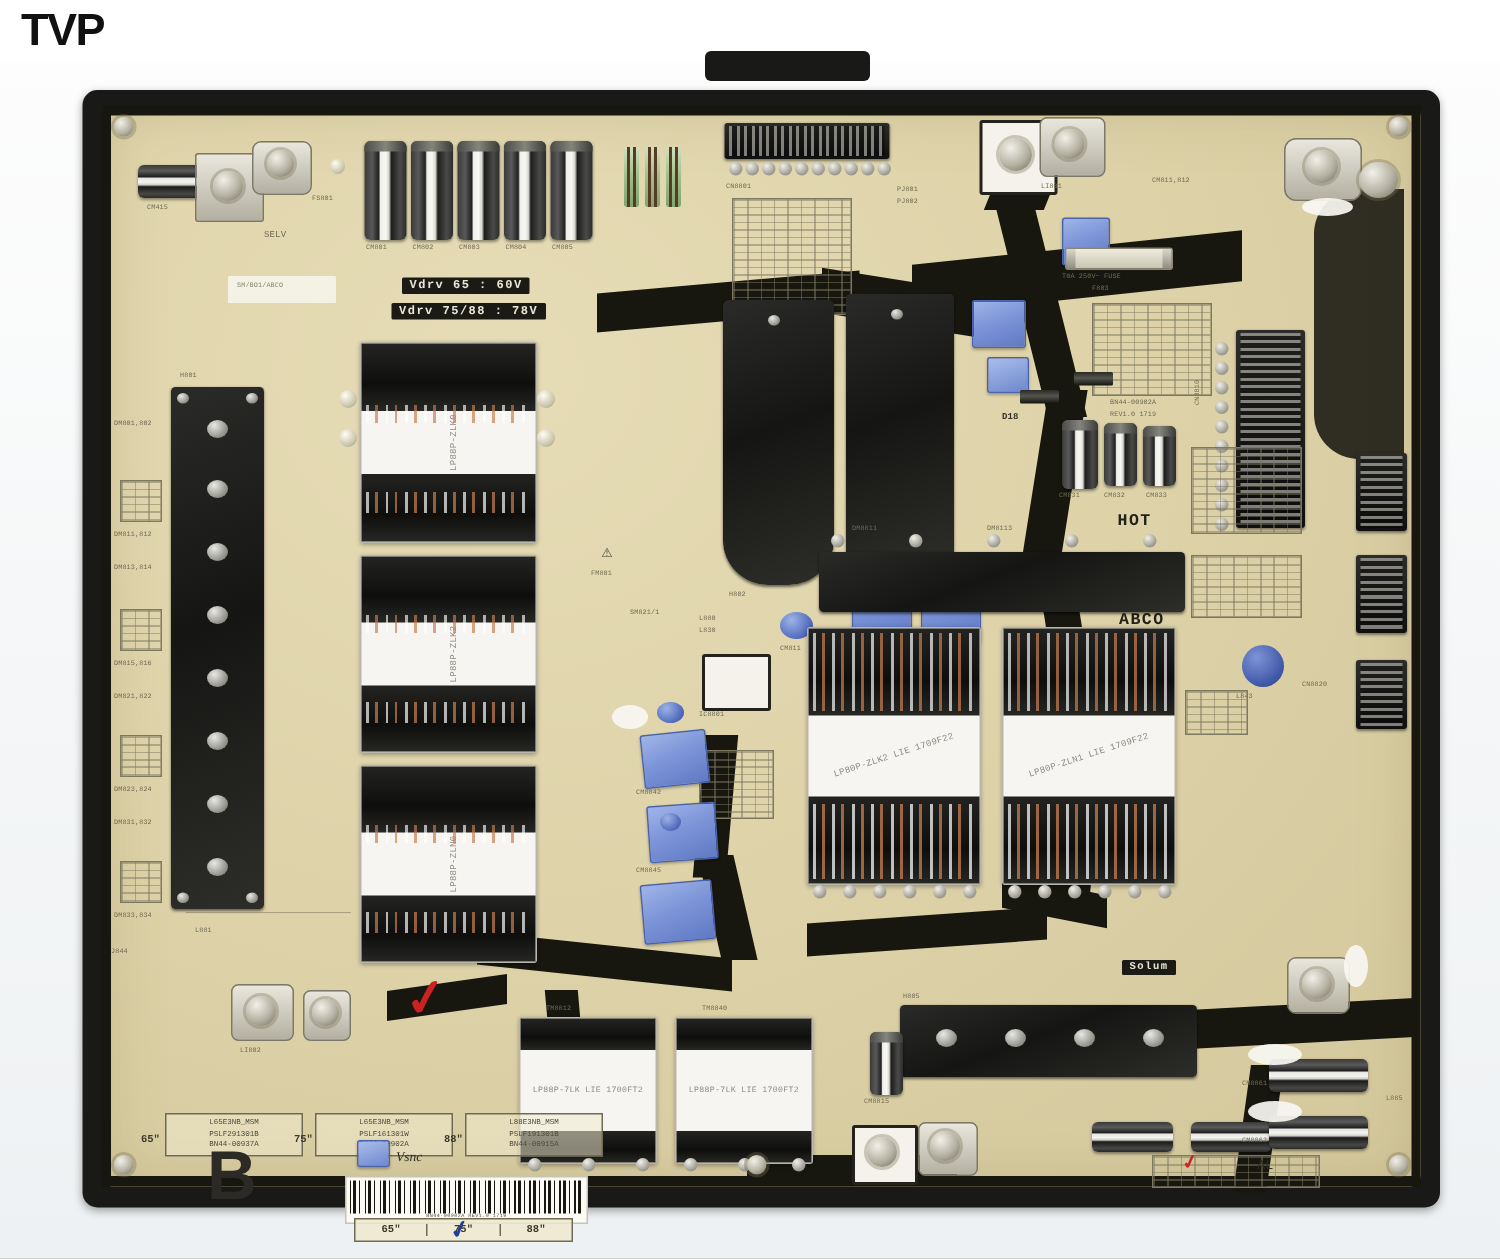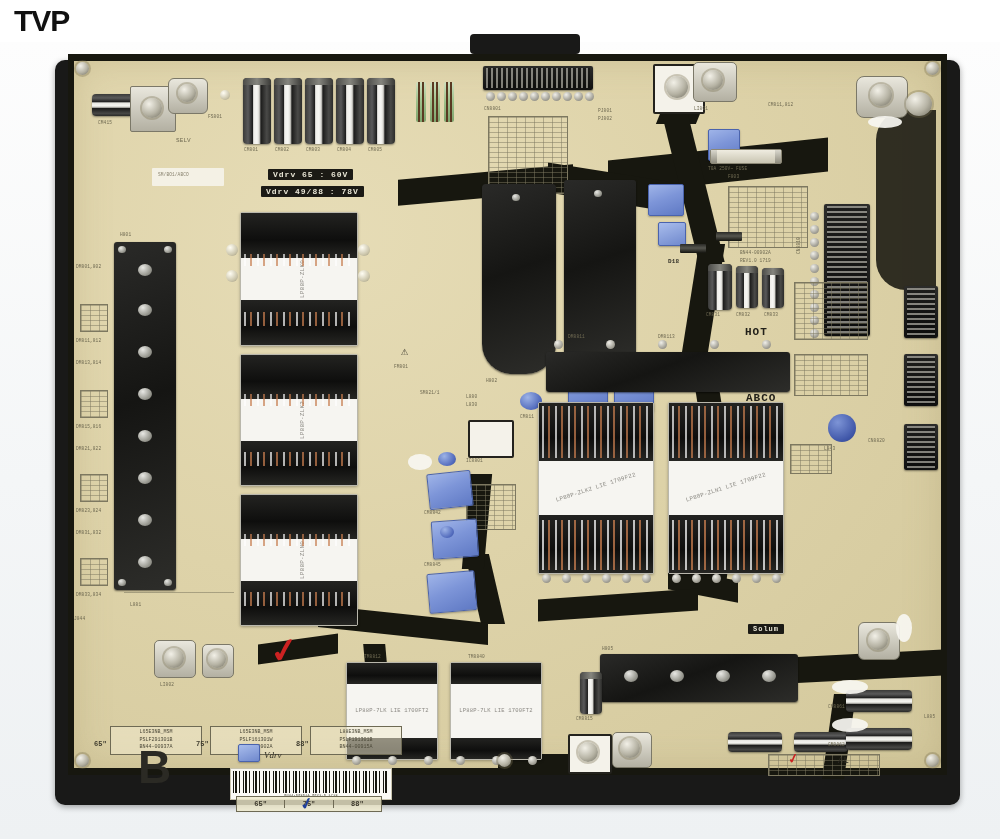--- a/index.html
+++ b/index.html
@@ -16,21 +16,21 @@
 
   
   #board-frame{position:absolute;left:55px;top:18px;width:905px;height:745px;
     background:#191918;border-radius:10px;
     box-shadow:0 2px 6px rgba(0,0,0,.35);}
   
   .frame-notch{position:absolute;background:#191918;}
   #notch-top{left:470px;top:-8px;width:110px;height:20px;border-radius:4px;}
 
   
-  #pcb{position:absolute;left:68px;top:12px;width:879px;height:721px;
+  #pcb{position:absolute;left:68px;top:28px;width:879px;height:721px;
     background:
       radial-gradient(ellipse at 30% 25%, #e6dcb6 0%, #ded3a9 45%, #d3c89c 100%);
     border-radius:6px;
     box-shadow:inset 0 0 40px rgba(150,135,90,.35);}
   
   .gap{position:absolute;background:#17170f;}
   .gap.soft{background:#1d1c14;}
 
   
   .heatsink{position:absolute;background:linear-gradient(160deg,#2a2a28 0%,#151513 45%,#2d2d2a 100%);
@@ -370,21 +370,21 @@
     </div>
     <div class="wirewrap" style="left:176px;top:480px;width:108px;height:12px;opacity:.75;"></div>
     <div class="wirewrap" style="left:176px;top:538px;width:108px;height:14px;opacity:.8;"></div>
 
     <div class="copperpad" style="left:158px;top:190px;width:12px;height:12px;"></div>
     <div class="copperpad" style="left:158px;top:216px;width:12px;height:12px;"></div>
     <div class="copperpad" style="left:290px;top:190px;width:12px;height:12px;"></div>
     <div class="copperpad" style="left:290px;top:216px;width:12px;height:12px;"></div>
 
     <div class="invlabel" style="left:200px;top:115px;">Vdrv 65 : 60V</div>
-    <div class="invlabel" style="left:193px;top:132px;">Vdrv 49/88 : 78V</div>
+    <div class="invlabel" style="left:193px;top:132px;">Vdrv 75/88 : 78V</div>
 
     <div class="tape" style="left:84px;top:114px;width:72px;height:18px;"></div>
     <div class="silk" style="left:90px;top:118px;color:#8a8470;">SM/BO1/ABCO</div>
 
     <div class="heatsink" style="left:414px;top:130px;width:74px;height:190px;border-radius:4px 4px 30px 30px;">
       <div class="hs-screw sm" style="left:30px;top:10px;"></div>
     </div>
     <div class="heatsink" style="left:496px;top:126px;width:72px;height:180px;">
       <div class="hs-screw sm" style="left:30px;top:10px;"></div>
     </div>
@@ -566,21 +566,21 @@
 
     <div class="modelbox" style="left:242px;top:672px;width:84px;">
       <div>L88E3NB_MSM</div>
       <div>PSLF191301B</div>
       <div>BN44-00915A</div>
     </div>
     <div class="sizecell" style="left:228px;top:686px;">88"</div>
 
     <div class="bigB" style="left:70px;top:690px;">B</div>
 
-    <div class="stamp" style="left:196px;top:696px;">Vdrv</div>
+    <div class="stamp" style="left:196px;top:696px;">Vsnc</div>
     <div class="cert" style="left:196px;top:712px;">C€ ^US</div>
 
     <div class="filmcap sm" style="left:170px;top:690px;width:20px;height:16px;"></div>
 
     <div class="barcode" style="left:162px;top:714px;width:156px;height:26px;">
       <div class="bars"></div>
       <div class="bc-txt">BN44-00902A  REV1.0  1719</div>
     </div>
 
     <div class="sizebar" style="left:168px;top:742px;width:144px;height:14px;">

